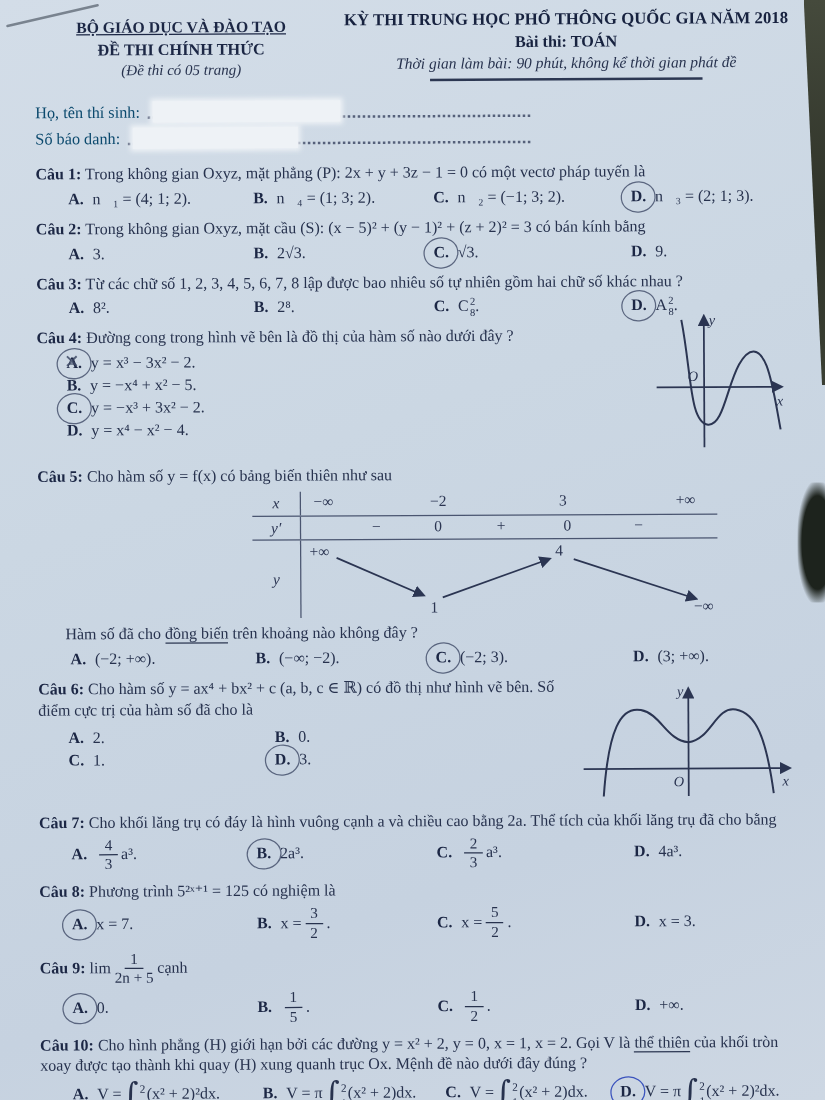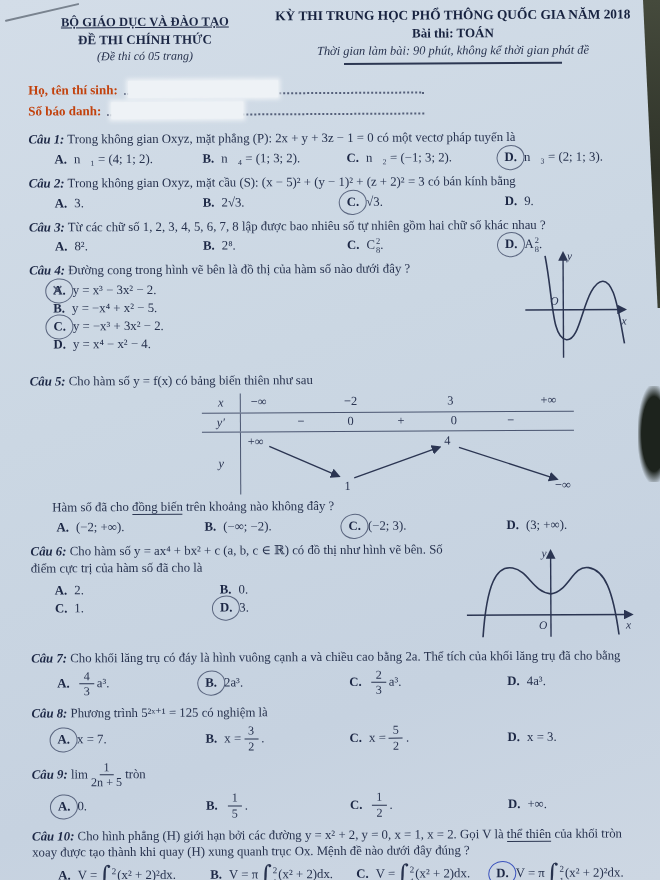--- a/index.html
+++ b/index.html
@@ -28,31 +28,31 @@
   .official{font-weight:bold;font-size:13px;color:#1c2745;margin-top:2px;}
   .pagesnote{font-style:italic;font-size:12px;margin-top:1px;}
   .exam{font-weight:bold;font-size:13.4px;color:#17223f;}
   .subject{font-weight:bold;font-size:13px;margin-top:2px;color:#17223f;}
   .duration{font-style:italic;font-size:12.4px;margin-top:2px;}
   .hr-line{width:218px;height:2px;background:#2c3752;margin:4px auto 0;}
 
   .idrow{display:flex;margin-top:13px;align-items:flex-start;}
   .idcol{width:400px;font-size:13px;}
   .idline{display:flex;align-items:flex-end;margin-bottom:2px;}
-  .idlabel{font-weight:bold;white-space:nowrap;color:#c2410c;}
+  .idlabel{font-weight:normal;white-space:nowrap;color:#0c4a6e;}
   .leader{flex:1;border-bottom:2px dotted #55607a;margin:0 4px 3px 6px;position:relative;height:14px;}
   .redact{position:absolute;left:4px;bottom:-5px;width:150px;height:17px;background:#eef2f6;box-shadow:0 0 4px 2px #eef2f6;}
   .redact.r2{width:132px;}
   .codebox{margin-left:auto;margin-right:10px;border:1.6px solid #2c3752;padding:3px 24px;
     font-weight:bold;font-size:13px;color:#1c2745;white-space:nowrap;}
 
   
   .qs{margin-top:10px;font-size:12.8px;line-height:1.32;}
   .q{margin-bottom:7px;}
-  .qnum{font-weight:bold;color:#1c2745;font-style:italic;}
+  .qnum{font-weight:bold;color:#1c2745;}
   .stem{margin:0 0 3px 0;}
   .optrow{display:flex;padding-left:24px;align-items:center;margin-top:2px;}
   .opt{display:flex;align-items:center;white-space:nowrap;}
   .w1{width:148px;} .w2{width:144px;} .w3{width:158px;} .w4{flex:1;}
   .letter{font-weight:bold;color:#1c2745;margin-right:5px;position:relative;display:inline-block;padding:0 2px;}
   .mark-circle::after, .mark-circle-blue::after, .mark-circle-cross::after{
     content:"";position:absolute;top:-4px;bottom:-4px;left:-6px;right:-6px;
     border:1.5px solid rgba(62,74,102,.8);border-radius:50%;transform:rotate(-8deg);}
   .mark-circle-blue::after{border-color:#3b53bd;}
   .mark-circle-cross::before{content:"✕";position:absolute;left:0px;top:-1px;
@@ -398,21 +398,21 @@
               <span class="letter">D.</span>
               <span>x = 3.</span>
             </span>
         </div>
       </div>
 
       <div class="q">
         <p class="stem"><span class="qnum">Câu 9:</span> <span>lim</span><span class="frac">
               <span class="fn">1</span>
               <span class="fd">2n + 5</span>
-            </span><span>tròn</span></p>
+            </span><span>cạnh</span></p>
         <div class="optrow">
           <span class="opt w1">
               <span class="letter mark-circle">A.</span>
               <span>0.</span>
             </span>
           <span class="opt w2">
               <span class="letter">B.</span>
               <span class="frac">
                 <span class="fn">1</span>
                 <span class="fd">5</span>

